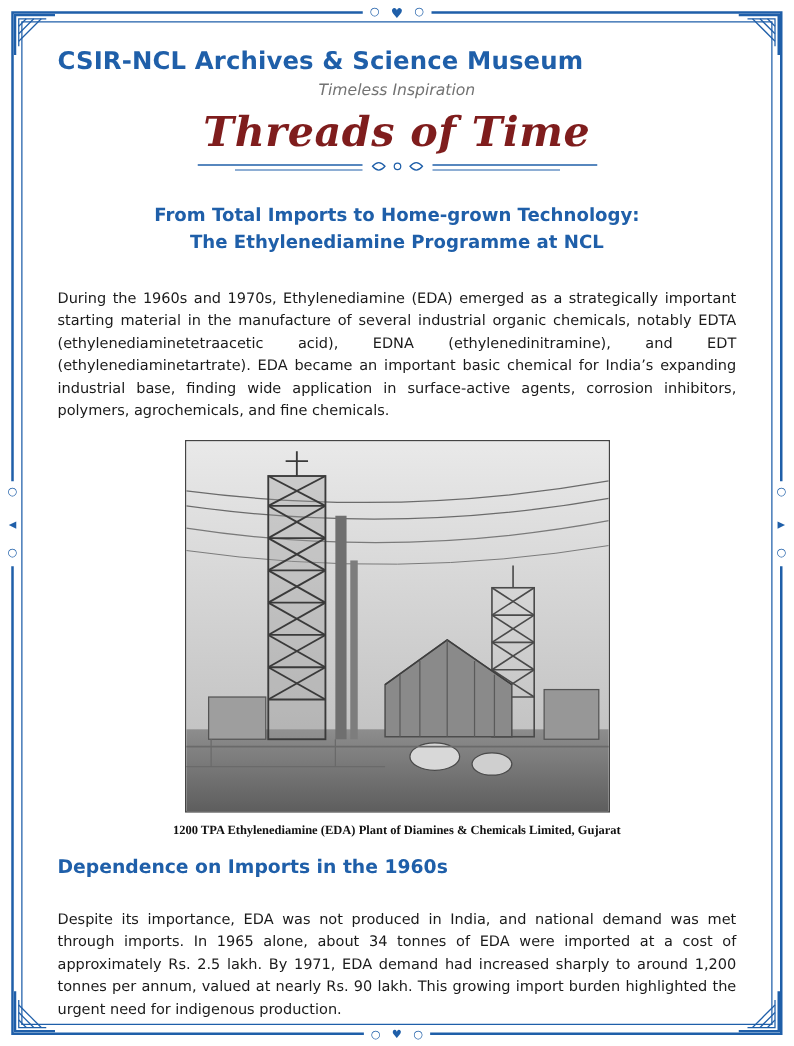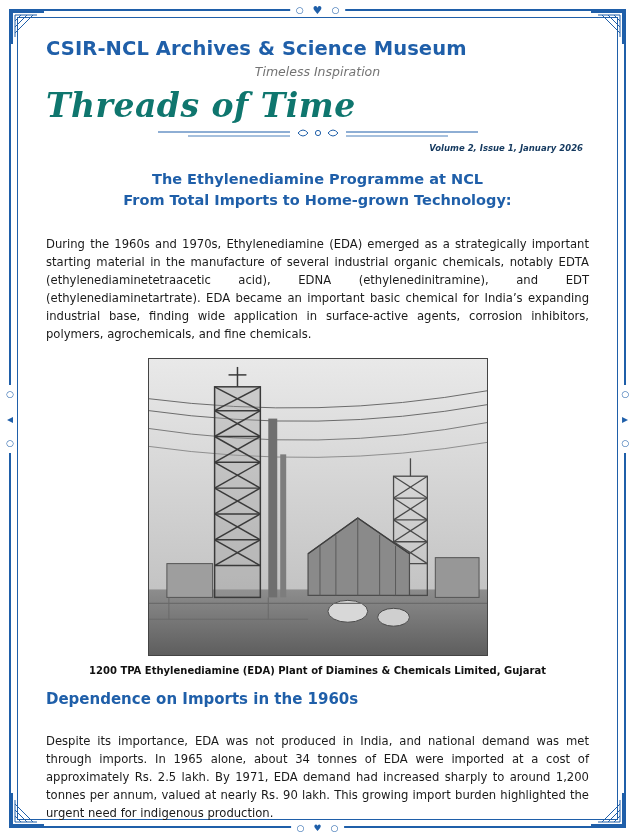--- a/index.html
+++ b/index.html
@@ -117,21 +117,22 @@
     margin: 3px 0 0 0;
   }
   .masthead-sub {
     text-align: center;
     color: #737373;
     font-size: 12.5px;
     font-style: italic;
     margin: 4px 0 0 0;
   }
   .nameplate {
-    color: #0f766e;
+    text-align: center;
+    color: #7f1d1d;
     font-family: "DejaVu Serif", serif;
     font-style: italic;
     font-weight: bold;
     font-size: 33px;
     margin: 7px 0 0 0;
     letter-spacing: 0.5px;
   }
   .rule-wrap {
     position: relative;
     height: 20px;
@@ -157,20 +158,21 @@
   .body-text {
     color: #1a1a1a;
     font-size: 11.6px;
     line-height: 1.56;
     text-align: justify;
     margin: 24px 0 0 0;
   }
   .figure {
     margin: 14px auto 0 auto;
     width: 340px;
+    font-family: Liberation Serif, serif;
   }
   .figure-img {
     width: 340px;
     height: 298px;
     border: 1px solid #444;
     box-sizing: border-box;
     display: block;
     background: #cfcfcf;
   }
   .figure-caption {
@@ -266,25 +268,24 @@
         <line x1="0" y1="5" x2="132" y2="5" stroke="#1f5fa9" stroke-width="1.2"></line>
         <line x1="188" y1="5" x2="320" y2="5" stroke="#1f5fa9" stroke-width="1.2"></line>
         <line x1="30" y1="9" x2="132" y2="9" stroke="#1f5fa9" stroke-width="0.8"></line>
         <line x1="188" y1="9" x2="290" y2="9" stroke="#1f5fa9" stroke-width="0.8"></line>
         <path d="M140 6 q5 -6 10 0 q-5 6 -10 0 Z" fill="none" stroke="#1f5fa9" stroke-width="1"></path>
         <circle cx="160" cy="6" r="2.6" fill="none" stroke="#1f5fa9" stroke-width="1"></circle>
         <path d="M170 6 q5 -6 10 0 q-5 6 -10 0 Z" fill="none" stroke="#1f5fa9" stroke-width="1"></path>
       </svg>
     </div>
 
-    <div class="issue-line">Volume 2, Issue 1, January 2026</div>
 
     <div class="headline">
+      <div>From Total Imports to Home-grown Technology:</div>
       <div>The Ethylenediamine Programme at NCL</div>
-      <div>From Total Imports to Home-grown Technology:</div>
     </div>
 
     <p class="body-text">During the 1960s and 1970s, Ethylenediamine (EDA) emerged as a strategically important starting material in the manufacture of several industrial organic chemicals, notably EDTA (ethylenediaminetetraacetic acid), EDNA (ethylenedinitramine), and EDT (ethylenediaminetartrate). EDA became an important basic chemical for India’s expanding industrial base, finding wide application in surface-active agents, corrosion inhibitors, polymers, agrochemicals, and fine chemicals.</p>
 
     <div class="figure">
       <svg class="figure-img" viewBox="0 0 340 298" preserveAspectRatio="none">
         <defs>
           <linearGradient id="sky" x1="0" y1="0" x2="0" y2="1">
             <stop offset="0%" stop-color="#e9e9e9"></stop>
             <stop offset="100%" stop-color="#b9b9b9"></stop>

